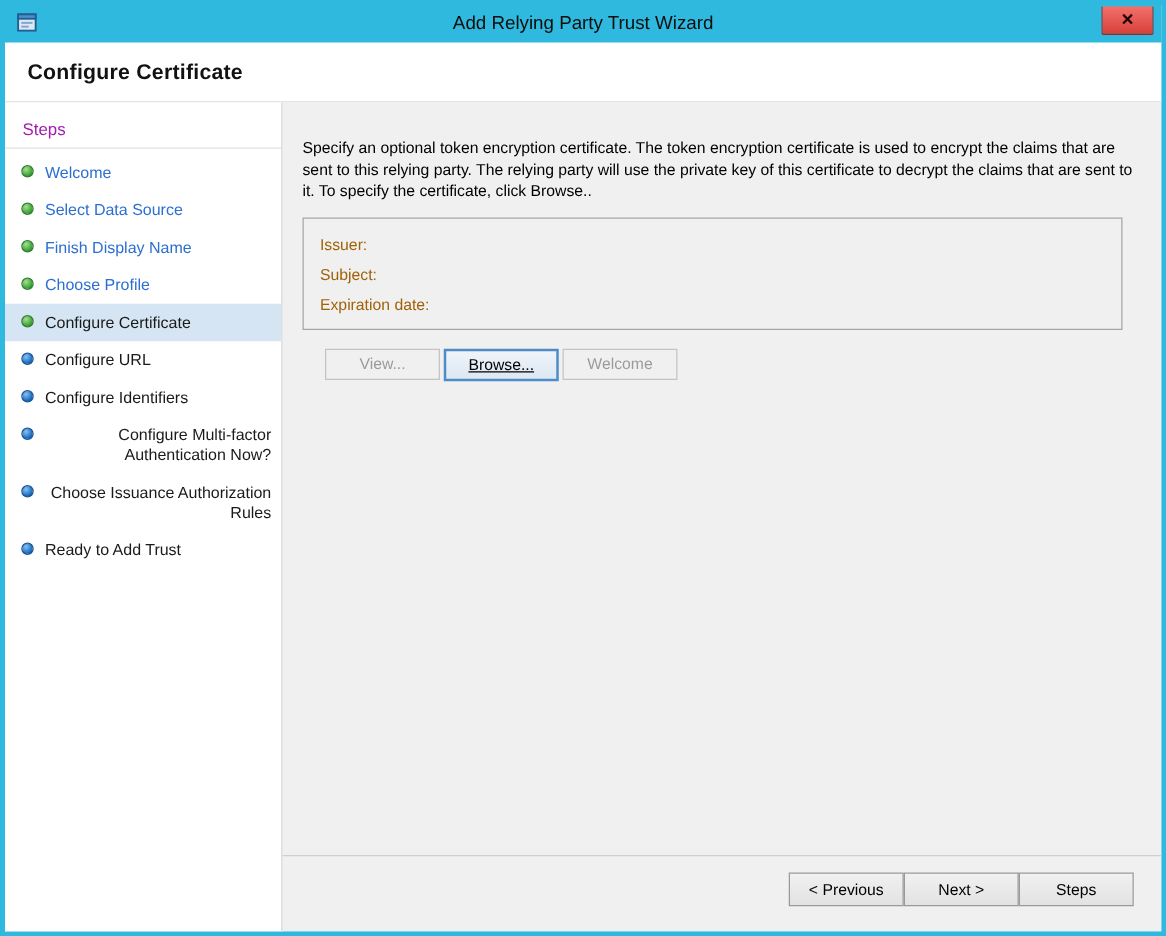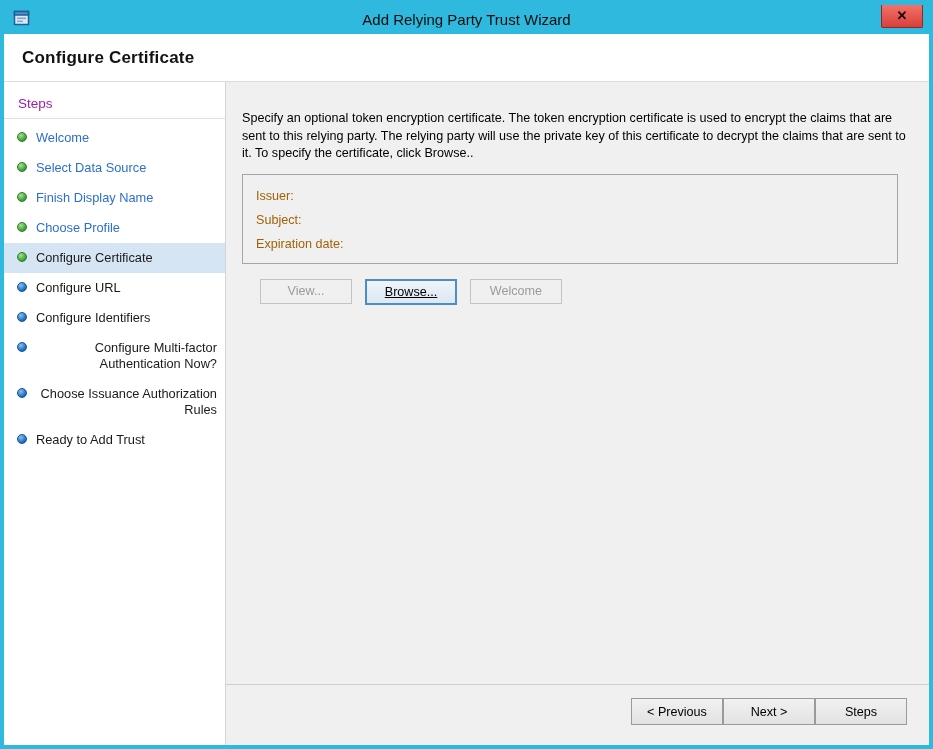--- a/index.html
+++ b/index.html
@@ -90,21 +90,21 @@
     max-width:672px;
   }
   .cert-box{
     margin-top:11px;
     width:656px;
     border:1px solid #a6a6a6;
     padding:9px 13px 7px 13px;
     background:transparent;
   }
   .cert-row{height:24px;font-size:12.6px;color:#a16207;display:flex;align-items:center;}
-  .action-row{margin-top:15px;margin-left:18px;display:flex;gap:13px;}
+  .action-row{margin-top:15px;margin-left:18px;display:flex;gap:3px;}
   button.win{
     width:92px;height:25px;font-size:12.6px;
     font-family:"Liberation Sans","DejaVu Sans",sans-serif;
     background:linear-gradient(#f1f1f1,#e2e2e2);
     border:1px solid #9a9a9a;color:#000;cursor:pointer;
   }
   button.win:disabled{
     background:#f0f0f0;border:1px solid #c3c3c3;color:#9b9b9b;cursor:default;
   }
   button.win.default-focus{

